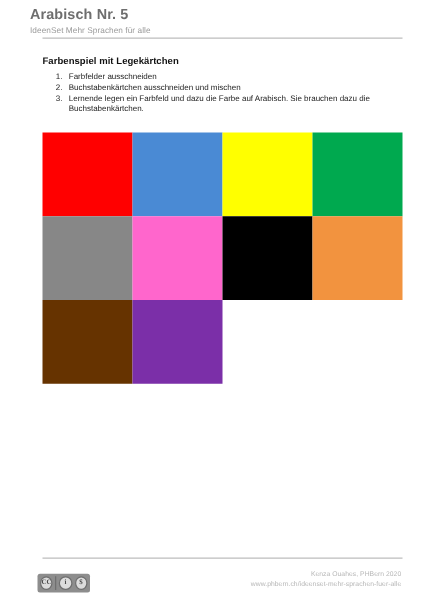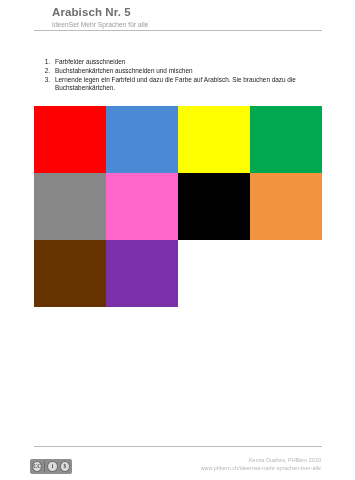--- a/index.html
+++ b/index.html
@@ -19,21 +19,21 @@
     position: relative;
     width: 355px;
     height: 480px;
     background: #ffffff;
     box-sizing: border-box;
   }
 
   
   .header {
     position: absolute;
-    left: 52px;
+    left: 24px;
     top: 5px;
     width: 287px;
   }
   .header-title {
     font-size: 11.5px;
     font-weight: bold;
     color: #6e6e6e;
     letter-spacing: 0.1px;
     line-height: 14px;
   }
@@ -167,20 +167,21 @@
 <body>
 
 <div class="page">
 
   <div class="header">
     <div class="header-title">Arabisch Nr. 5</div>
     <div class="header-subtitle">IdeenSet Mehr Sprachen für alle</div>
   </div>
   <div class="header-rule"></div>
 
+  <div class="task-title">Farbenspiel mit Legekärtchen</div>
 
   <div class="steps">
     <div class="step">
       <span class="step-num">1.</span>
       <span class="step-text">Farbfelder ausschneiden</span>
     </div>
     <div class="step">
       <span class="step-num">2.</span>
       <span class="step-text">Buchstabenkärtchen ausschneiden und mischen</span>
     </div>

